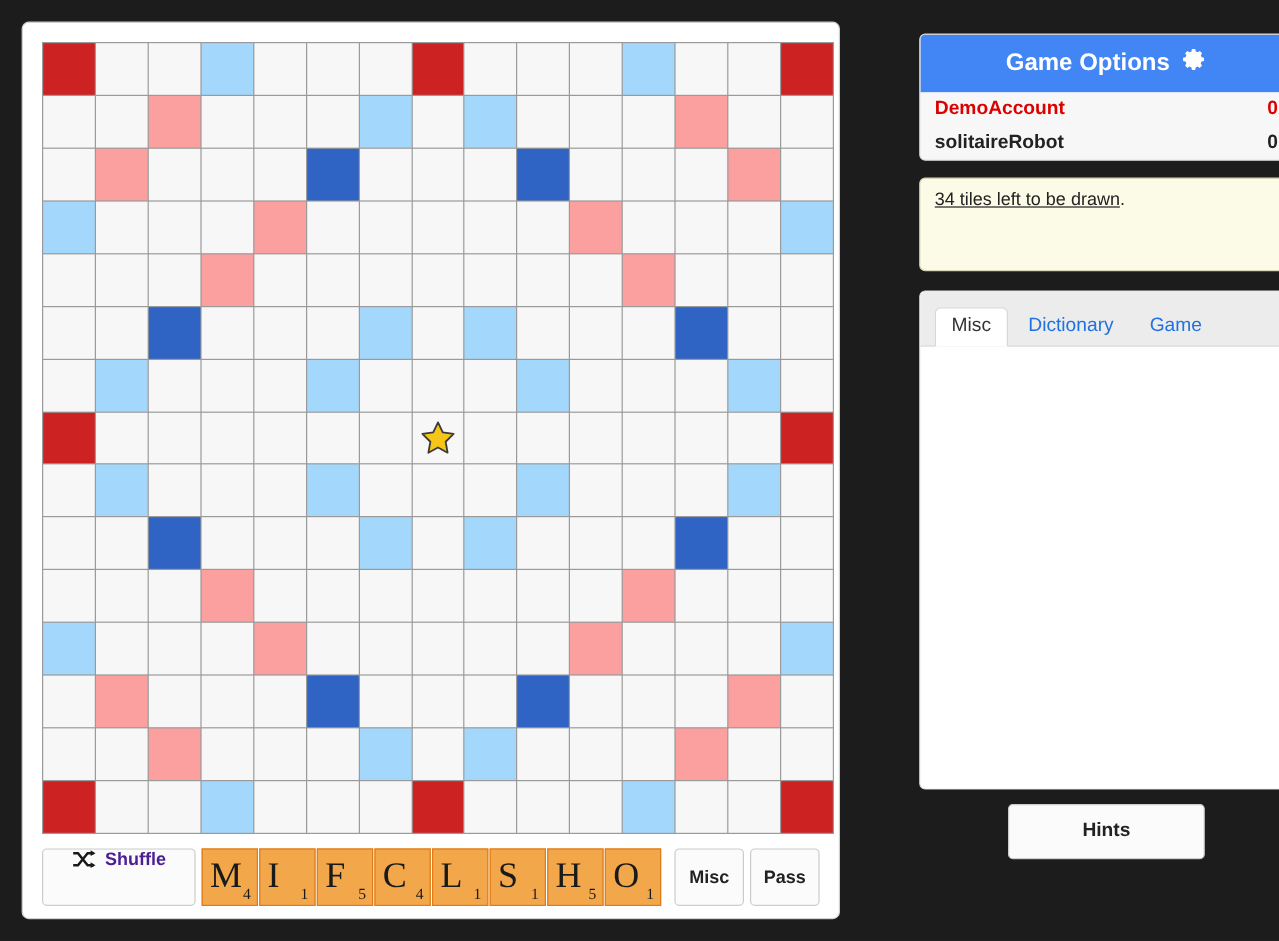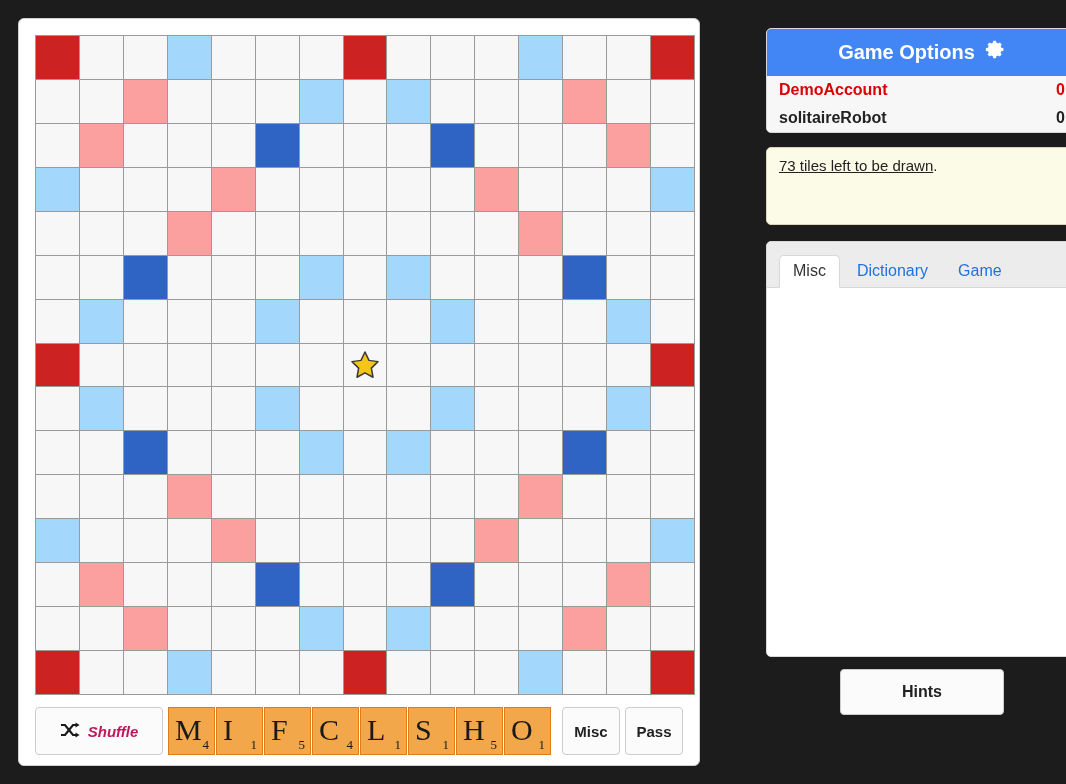--- a/index.html
+++ b/index.html
@@ -73,29 +73,28 @@
     align-items: stretch;
     gap: 0;
   }
 
   .shuffle-btn {
     width: 134px;
     background: #fbfbfb;
     border: 1px solid #cccccc;
     border-radius: 4px;
     display: flex;
-    align-items: center;
+    align-items: flex-start;
     justify-content: center;
     gap: 8px;
     font-size: 15px;
     font-weight: bold;
-    color: #be185d;
+    color: #4c1d95;
     cursor: pointer;
     box-sizing: border-box;
-    font-style: italic;
   }
   .shuffle-icon { display: block; }
 
   .rack {
     display: flex;
     margin-left: 5px;
     margin-right: 5px;
   }
 
   .tile {
@@ -579,21 +578,21 @@
             <span class="sc">0</span>
           </div>
           <div class="score-row">
             <span class="nm">solitaireRobot</span>
             <span class="sc">0</span>
           </div>
         </div>
     </div>
 
     <div class="notice">
-      <span class="u">73 tiles left to be drawn</span><span>.</span>
+      <span class="u">34 tiles left to be drawn</span><span>.</span>
     </div>
 
     <div class="tabs-panel">
       <div class="tabs-strip" id="tabs">
           <div class="tab active">Misc</div>
           <div class="tab">Dictionary</div>
           <div class="tab">Game</div>
         </div>
       <div class="tab-body"></div>
     </div>

